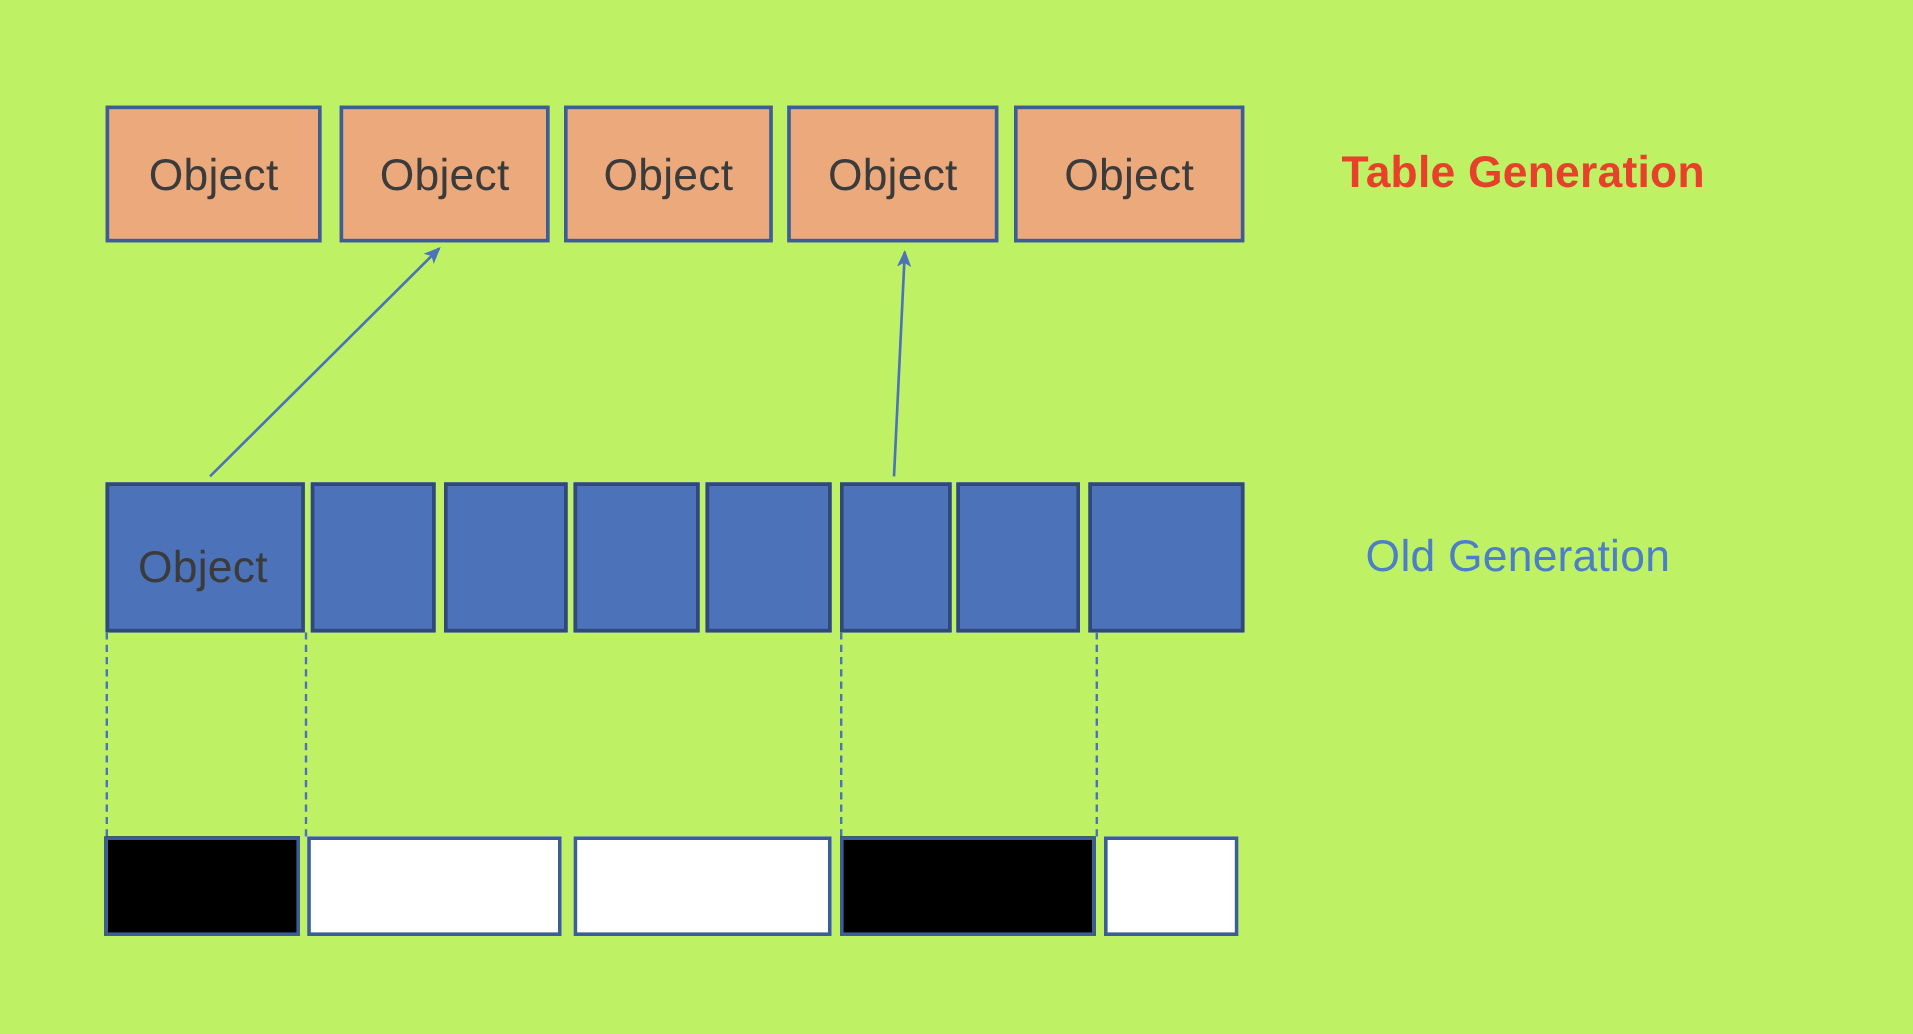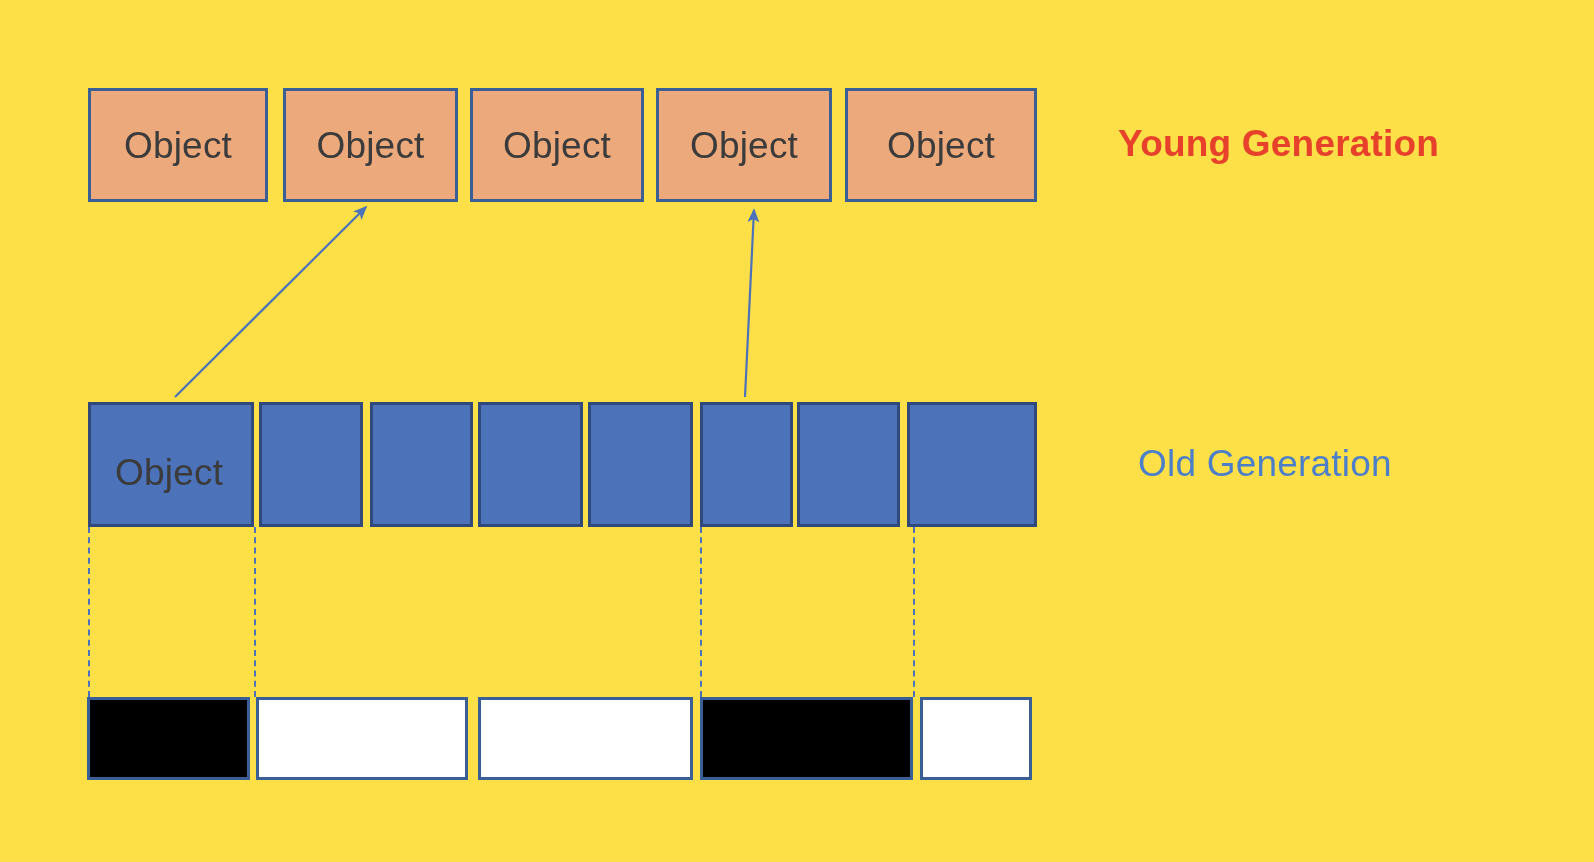--- a/index.html
+++ b/index.html
@@ -8,21 +8,21 @@
     background: #ffffff;
   }
   body {
     font-family: "Liberation Sans", sans-serif;
     -webkit-font-smoothing: antialiased;
   }
   #canvas {
     position: relative;
     width: 1594px;
     height: 862px;
-    background: #fde047;
+    background: #bef264;
     overflow: hidden;
   }
 
   
   .cell {
     position: absolute;
     box-sizing: border-box;
     display: flex;
     align-items: center;
     justify-content: center;
@@ -163,18 +163,18 @@
       </marker>
     </defs>
     <g>
       <line x1="175" y1="397" x2="366" y2="207" stroke="#4C72BA" stroke-width="2.2" marker-end="url(#arrowhead)"></line>
     </g>
     <g>
       <line x1="745" y1="397" x2="754" y2="210" stroke="#4C72BA" stroke-width="2.2" marker-end="url(#arrowhead)"></line>
     </g>
   </svg>
 
-  <div class="legend-label" style="left:1118px; top:125px; color:#E8412B; font-weight:bold;">Young Generation</div>
+  <div class="legend-label" style="left:1118px; top:125px; color:#E8412B; font-weight:bold;">Table Generation</div>
 
   <div class="legend-label" style="left:1138px; top:445px; color:#4C7FC8;text-align:center;">Old Generation</div>
 
 
 </div>
 
 </body></html>

